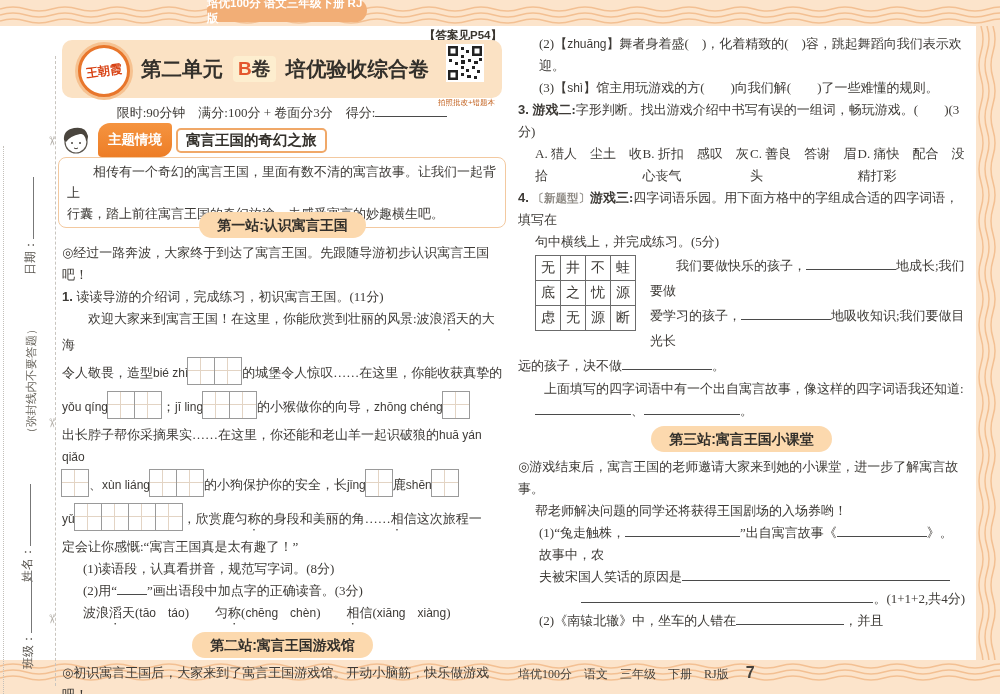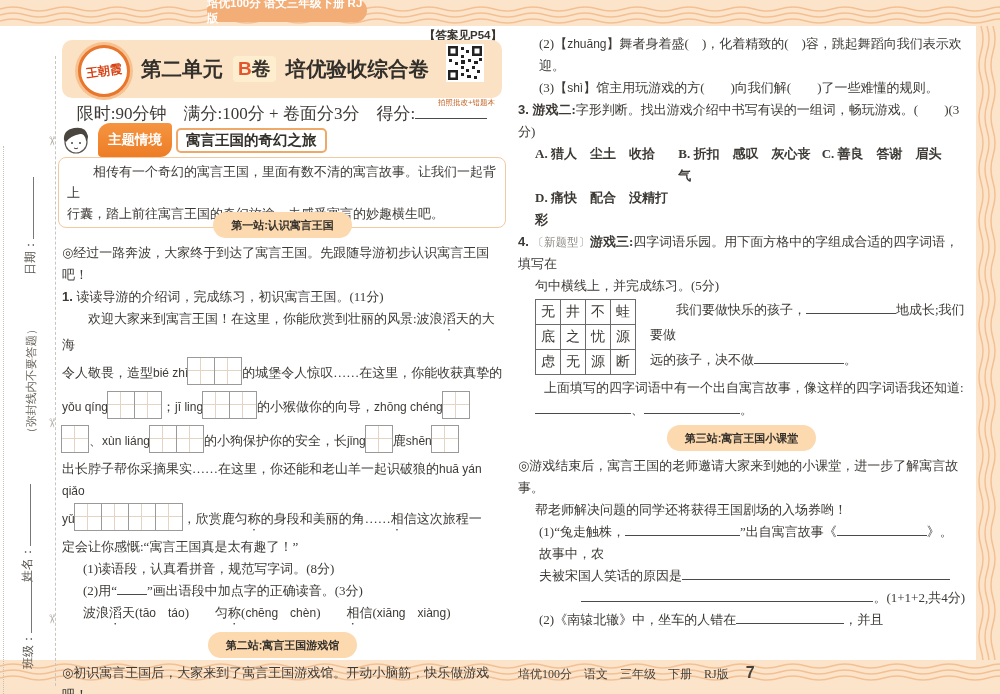--- a/index.html
+++ b/index.html
@@ -23,52 +23,52 @@
     background:#fff;border:3px solid #e8762c;box-shadow:0 0 0 3px #f6c291;display:flex;align-items:center;justify-content:center;}
   .logo span{font-size:12px;font-weight:bold;color:#d84315;font-family:"Liberation Serif",serif;transform:rotate(-8deg);}
   .htitle{position:absolute;left:78px;top:0;width:290px;height:58px;display:flex;align-items:center;justify-content:center;
     gap:10px;font-family:"Liberation Sans","DejaVu Sans",sans-serif;font-weight:bold;font-size:20.5px;color:#33302b;}
   .vol{background:#fdeecf;border-radius:4px;padding:0 5px;font-size:19px;}
   .vol .b{color:#e4572e;} .vol .j{color:#3a362f;}
   .qrbox{position:absolute;right:10px;top:4px;width:54px;text-align:center;}
   .qrbox svg{display:block;margin:0 auto;background:#fff;}
   .qr-cap{font-size:7.5px;color:#c2601d;font-family:"Liberation Sans","DejaVu Sans",sans-serif;margin-top:16px;white-space:nowrap;}
   
-  .meta{position:absolute;left:62px;top:76px;width:440px;text-align:center;font-size:17px;}
+  .meta{position:absolute;left:62px;top:76px;width:440px;text-align:center;font-size:13px;}
   
   .theme-row{position:absolute;left:58px;top:99px;width:444px;height:30px;display:flex;align-items:center;}
   .avatar{width:34px;height:32px;margin-right:6px;flex:none;}
   .theme-tag{background:linear-gradient(#f59440,#ed7d26);color:#fff;font-family:"Liberation Sans","DejaVu Sans",sans-serif;
     font-weight:bold;font-size:13.5px;border-radius:12px 4px 12px 4px;padding:8px 10px;margin-right:4px;}
   .theme-title{background:#fff;border:2px solid #f0a868;border-radius:5px;padding:1px 8px;font-weight:bold;
     font-size:14.5px;color:#33302b;font-family:"Liberation Sans","DejaVu Sans",sans-serif;}
   .intro-box{position:absolute;left:58px;top:131px;width:430px;border:1.5px solid #f3c9a0;border-radius:8px;
     padding:3px 8px;font-size:13px;line-height:21px;}
   .ind{text-indent:2em;}
   
   .col{position:absolute;font-size:13px;line-height:22px;}
   .col-l{left:62px;top:182px;width:441px;}
   .col-r{left:518px;top:7px;width:447px;}
   .ln{min-height:22px;}
   .pad{padding-left:17px;}
   .pad2{padding-left:21px;}
   .station{background:#fcd9ae;color:#33302b;font-weight:bold;font-family:"Liberation Sans","DejaVu Sans",sans-serif;
-    font-size:11px;border-radius:14px;padding:2px 18px;width:max-content;margin:4px auto 4px;}
+    font-size:14px;border-radius:14px;padding:2px 18px;width:max-content;margin:4px auto 4px;}
   .py{font-family:"Liberation Sans","DejaVu Sans",sans-serif;font-size:12px;color:#3d3a36;}
   .qn{font-family:"Liberation Sans","DejaVu Sans",sans-serif;font-weight:bold;}
   .bold{font-weight:bold;}
-  .tag{color:#8e8a84;font-size:11.5px;}
+  .tag{color:#8e8a84;font-size:11.5px;font-weight:bold;}
   .dot{text-emphasis:dot;-webkit-text-emphasis:dot;text-emphasis-position:under right;-webkit-text-emphasis-position:under;}
   .blank{display:inline-block;border-bottom:1px solid #4a4a4a;height:14px;vertical-align:baseline;}
   .tzg{display:inline-block;width:26px;height:26px;border:1px solid #9a9a9a;margin-left:-1px;vertical-align:-8px;
     background-image:linear-gradient(to bottom,transparent 12px,#e3d4c4 12px,#e3d4c4 13px,transparent 13px),
                      linear-gradient(to right,transparent 12px,#e3d4c4 12px,#e3d4c4 13px,transparent 13px);}
   .boxline{line-height:34px;}
   
-  .optgrid{display:grid;grid-template-columns:1fr 1fr 1fr;padding-left:17px;font-weight:bold;}
+  .optgrid{display:grid;grid-template-columns:1fr 1fr 1fr 1fr;padding-left:17px;}
   
   .cgrid{float:left;margin:3px 14px 2px 18px;}
   .crow{display:flex;}
   .crow span{width:24px;height:24px;border:1px solid #6b6b6b;margin:-1px 0 0 -1px;display:flex;
     align-items:center;justify-content:center;font-size:14px;}
   .q4sent .ln{line-height:25px;}
   .clr{clear:both;}
   
   .footer{position:absolute;left:518px;top:638px;width:447px;font-size:12px;color:#46423c;}
   .footer .pg{font-family:"Liberation Sans","DejaVu Sans",sans-serif;font-weight:bold;font-size:16px;margin-left:14px;}
@@ -170,22 +170,22 @@
     <div>行囊，踏上前往寓言王国的奇幻旅途，去感受寓言的妙趣横生吧。</div>
   </div>
 
   <div class="col col-l">
     <div class="station">第一站:认识寓言王国</div>
     <div class="ln"><span>◎经过一路奔波，大家终于到达了寓言王国。先跟随导游初步认识寓言王国吧！</span></div>
     <div class="ln"><span class="qn">1. </span><span>读读导游的介绍词，完成练习，初识寓言王国。(11分)</span></div>
     <div class="ln ind"><span>欢迎大家来到寓言王国！在这里，你能欣赏到壮丽的风景:波浪</span><span class="dot">滔</span><span>天的大海</span></div>
     <div class="ln boxline"><span>令人敬畏，造型</span><span class="py">bié zhì</span><span class="tzg"></span><span class="tzg"></span><span>的城堡令人惊叹……在这里，你能收获真挚的</span></div>
     <div class="ln boxline"><span class="py">yǒu qíng</span><span class="tzg"></span><span class="tzg"></span><span>；</span><span class="py">jī ling</span><span class="tzg"></span><span class="tzg"></span><span>的小猴做你的向导，</span><span class="py">zhōng chéng</span><span class="tzg"></span></div>
+    <div class="ln"><span>出长脖子帮你采摘果实……在这里，你还能和老山羊一起识破狼的</span><span class="py">huā yán qiǎo</span></div>
     <div class="ln boxline"><span class="tzg"></span><span>、</span><span class="py">xùn liáng</span><span class="tzg"></span><span class="tzg"></span><span>的小狗保护你的安全，长</span><span class="py">jǐng</span><span class="tzg"></span><span>鹿</span><span class="py">shēn</span><span class="tzg"></span></div>
-    <div class="ln"><span>出长脖子帮你采摘果实……在这里，你还能和老山羊一起识破狼的</span><span class="py">huā yán qiǎo</span></div>
     <div class="ln boxline"><span class="py">yǔ</span><span class="tzg"></span><span class="tzg"></span><span class="tzg"></span><span class="tzg"></span><span>，欣赏鹿匀</span><span class="dot">称</span><span>的身段和美丽的角……</span><span class="dot">相</span><span>信这次旅程一</span></div>
     <div class="ln"><span>定会让你感慨:“寓言王国真是太有趣了！”</span></div>
     <div class="ln pad2"><span>(1)读语段，认真看拼音，规范写字词。(8分)</span></div>
     <div class="ln pad2"><span>(2)用“</span><span class="blank" style="width: 30px;"></span><span>”画出语段中加点字的正确读音。(3分)</span></div>
     <div class="ln pad2"><span>波浪</span><span class="dot">滔</span><span>天(</span><span class="py">tāo　táo</span><span>)　　匀</span><span class="dot">称</span><span>(</span><span class="py">chēng　chèn</span><span>)　　</span><span class="dot">相</span><span>信(</span><span class="py">xiāng　xiàng</span><span>)</span></div>
     <div class="station">第二站:寓言王国游戏馆</div>
     <div class="ln"><span>◎初识寓言王国后，大家来到了寓言王国游戏馆。开动小脑筋，快乐做游戏吧！</span></div>
 
   </div>
 
@@ -216,20 +216,21 @@
         </div>
         <div class="crow">
           <span>虑</span>
           <span>无</span>
           <span>源</span>
           <span>断</span>
         </div>
       </div>
     <div class="q4sent">
       <div class="ln"><span>　　我们要做快乐的孩子，</span><span class="blank" style="width: 90px;"></span><span>地成长;我们要做</span></div>
+      <div class="ln"><span>爱学习的孩子，</span><span class="blank" style="width: 90px;"></span><span>地吸收知识;我们要做目光长</span></div>
       <div class="ln"><span>远的孩子，决不做</span><span class="blank" style="width: 90px;"></span><span>。</span></div>
     </div>
     <div class="clr"></div>
     <div class="ln ind"><span>上面填写的四字词语中有一个出自寓言故事，像这样的四字词语我还知道:</span></div>
     <div class="ln pad"><span class="blank" style="width: 96px;"></span><span>、</span><span class="blank" style="width: 96px;"></span><span>。</span></div>
     <div class="station">第三站:寓言王国小课堂</div>
     <div class="ln"><span>◎游戏结束后，寓言王国的老师邀请大家来到她的小课堂，进一步了解寓言故事。</span></div>
     <div class="ln pad"><span>帮老师解决问题的同学还将获得王国剧场的入场券哟！</span></div>
     <div class="ln pad2"><span>(1)“兔走触株，</span><span class="blank" style="width: 115px;"></span><span>”出自寓言故事《</span><span class="blank" style="width: 90px;"></span><span>》。故事中，农</span></div>
     <div class="ln pad2"><span>夫被宋国人笑话的原因是</span><span class="blank" style="width: 268px;"></span></div>

